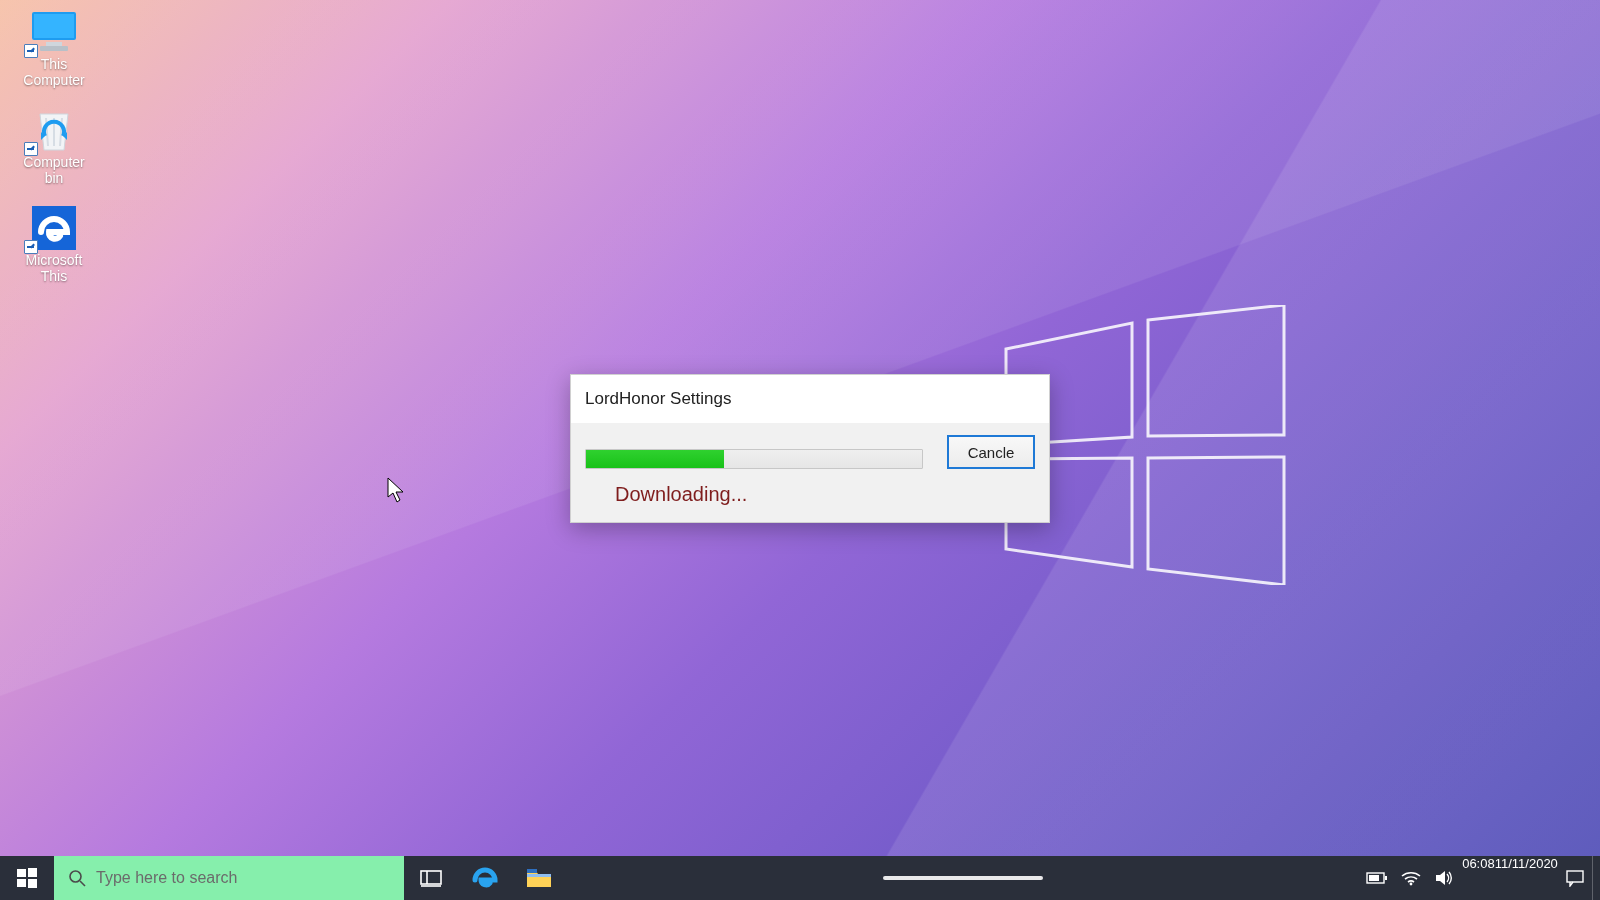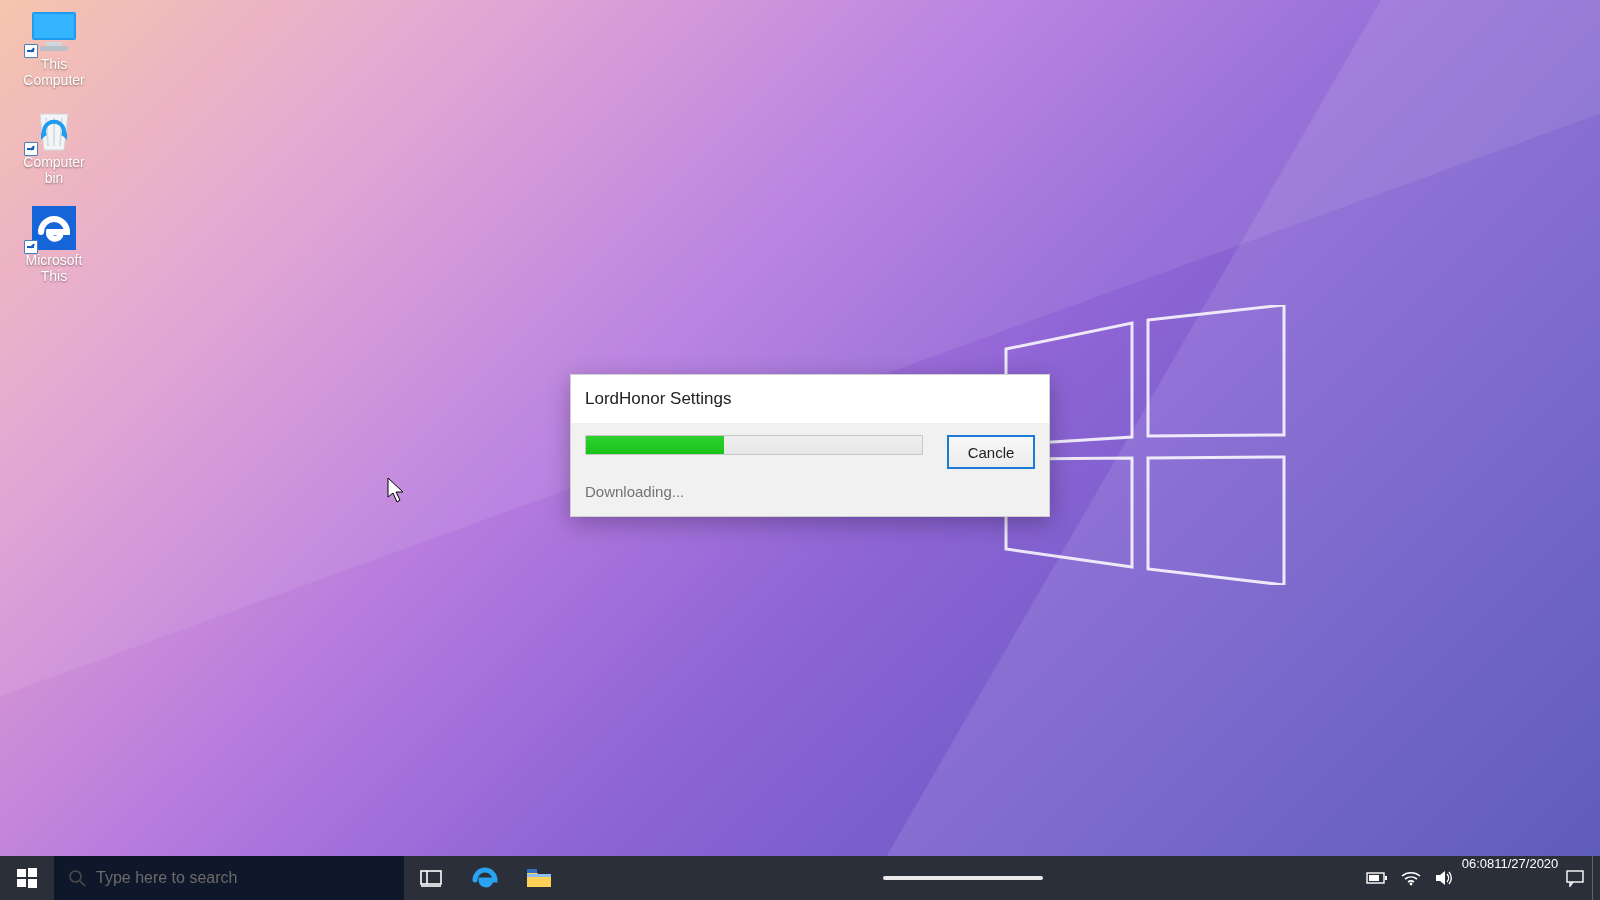--- a/index.html
+++ b/index.html
@@ -55,38 +55,38 @@
   .cursor { position: absolute; left: 387px; top: 477px; width: 18px; height: 26px; pointer-events: none; z-index: 60; }
 
   
   .dialog {
     position: absolute; left: 570px; top: 374px; width: 480px;
     background: #fff; border: 1px solid #d0d0d0; box-shadow: 0 6px 22px rgba(0,0,0,.28);
     z-index: 40;
   }
   .dialog .titlebar { height: 48px; display: flex; align-items: center; padding: 10px 14px; font-size: 17px; color: #222; }
   .dialog .body { background: #f1f1f1; padding: 12px 14px 16px; }
-  .dialog .row1 { display: flex; align-items: flex-start; gap: 24px; }
+  .dialog .row1 { display: flex; align-items: flex-end; gap: 24px; }
   .progress { flex: 1; height: 20px; background: linear-gradient(#efefef,#e6e6e6); border: 1px solid #c7c7c7; border-radius: 1px; overflow: hidden; }
   .progress .fill { height: 100%; background: linear-gradient(#2fd12f,#19c219); }
   .cancel-btn {
     width: 88px; height: 34px; background: linear-gradient(#f8f8f8,#ececec);
     border: 2px solid #1e79d6; font-size: 15px; color: #222; cursor: pointer;
   }
-  .dialog .status { margin-top: 14px; font-size: 15px; color: #737373; }
+  .dialog .status { margin-top: 14px; font-size: 20px; color: #7f1d1d; margin-left: 30px; }
 
   
   .taskbar {
     position: absolute; left: 0; right: 0; bottom: 0; height: 44px;
     background: #2a2f3a; display: flex; align-items: stretch; color: #fff;
     z-index: 50;
   }
   .start { width: 54px; display: flex; align-items: center; justify-content: center; cursor: pointer; }
   .search {
-    width: 350px; background: #0f172a; display: flex; align-items: center; gap: 10px;
+    width: 350px; background: #86efac; display: flex; align-items: center; gap: 10px;
     padding: 0 14px; color: #6b6b6b; font-size: 16px; cursor: text;
   }
   .search svg { flex: none; }
   .tb-btn { width: 54px; display: flex; align-items: center; justify-content: center; cursor: pointer; position: relative; }
   .tb-gap { flex: 1; display:flex; align-items:center; justify-content:center; }
   .handle { width: 160px; height: 4px; border-radius: 2px; background: rgba(255,255,255,.9); }
 
   .tray { display: flex; align-items: stretch; }
   .tray-icon { width: 34px; display: flex; align-items: center; justify-content: center; cursor: pointer; }
   .clock { width: 96px; display: flex; align-items: flex-start; justify-content: center; font-size: 13px; line-height: 1.2; cursor: pointer; }
@@ -232,21 +232,21 @@
     </div>
     <div class="tray-icon">
       <svg width="20" height="16" viewBox="0 0 20 16">
         <path d="M1 5 h4 l5 -4 v14 l-5 -4 h-4 z" fill="#fff"></path>
         <path d="M12 4 a6 6 0 0 1 0 8" fill="none" stroke="#fff" stroke-width="1.4"></path>
         <path d="M14 2 a9 9 0 0 1 0 12" fill="none" stroke="#fff" stroke-width="1.4"></path>
       </svg>
     </div>
     <div class="clock">
       <span>06:08</span>
-      <span>11/27/2020</span>
+      <span>11/11/2020</span>
     </div>
     <div class="tray-icon">
       <svg width="20" height="18" viewBox="0 0 20 18">
         <rect x="2" y="2" width="16" height="11" fill="none" stroke="#fff" stroke-width="1.4"></rect>
         <path d="M8 13 l-3 4 v-4" fill="none" stroke="#fff" stroke-width="1.4"></path>
       </svg>
     </div>
     <div class="showdesktop"></div>
   </div>
 </div>

